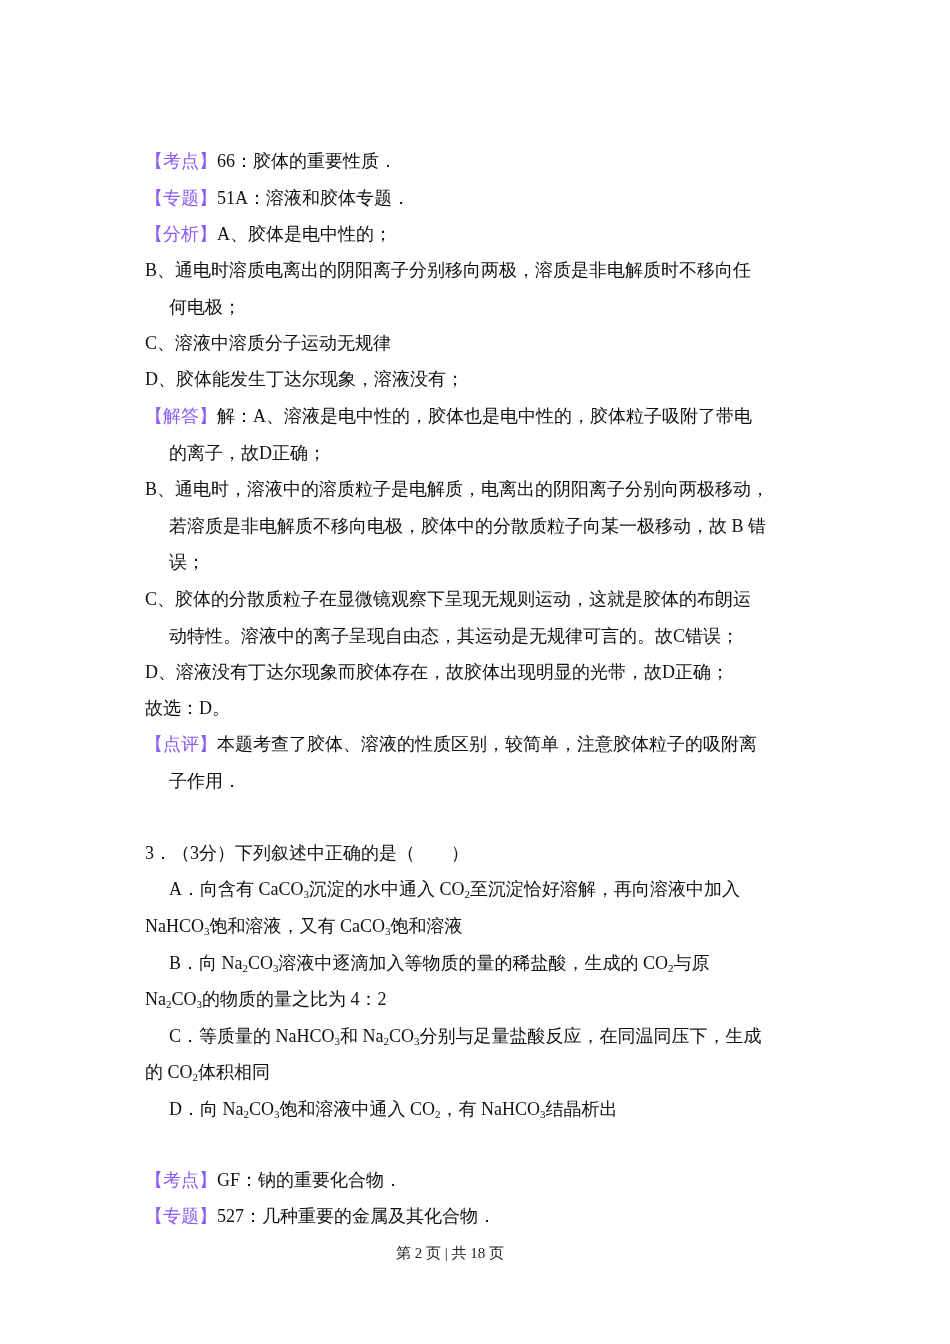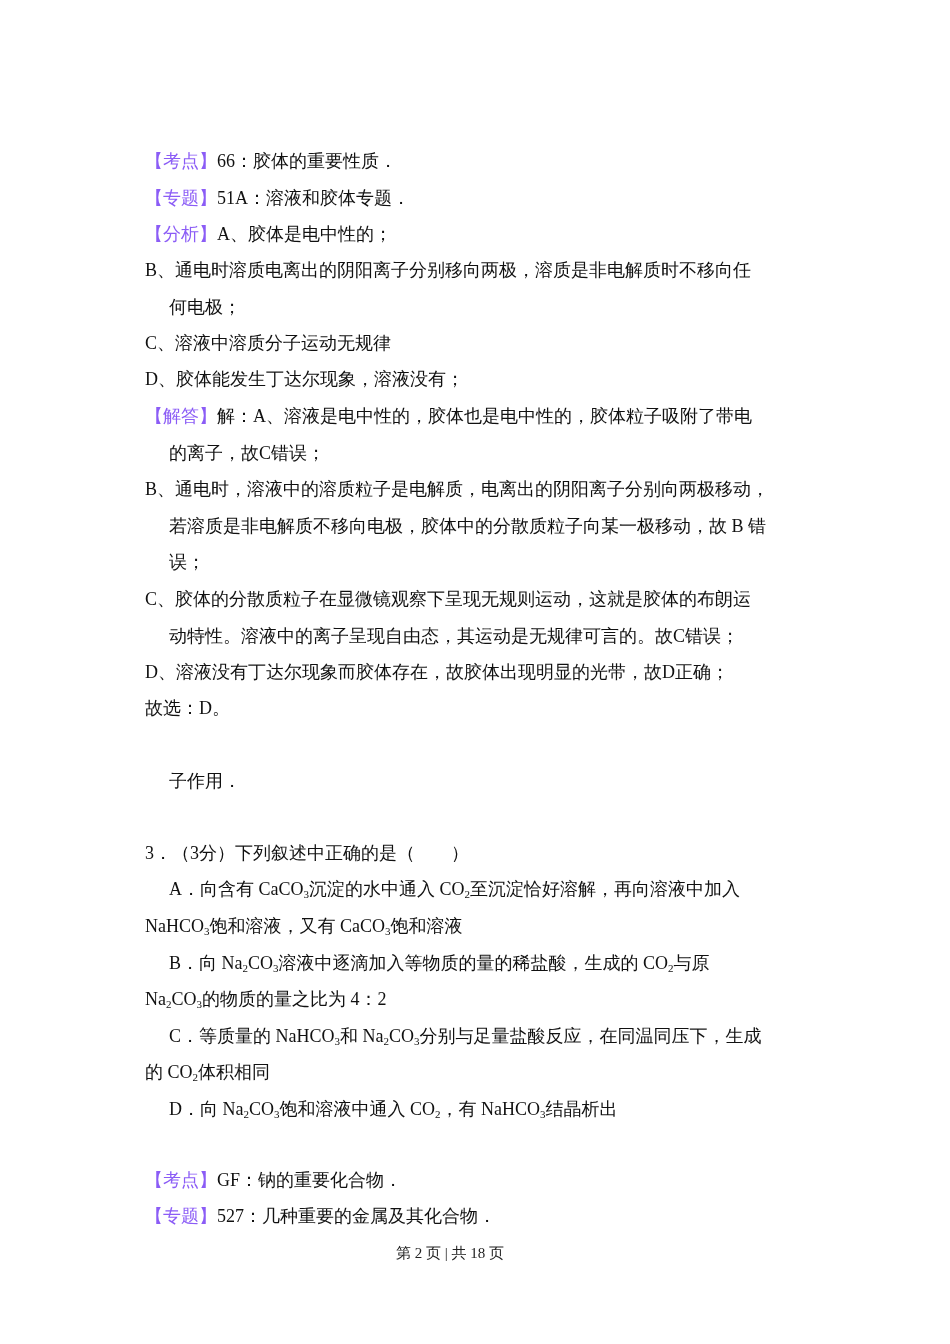--- a/index.html
+++ b/index.html
@@ -18,28 +18,29 @@
 <div class="page">
 
   <div class="line" style="top:150px"><span class="tag">【考点】</span><span>66：胶体的重要性质．</span></div>
   <div class="line" style="top:187px"><span class="tag">【专题】</span><span>51A：溶液和胶体专题．</span></div>
   <div class="line" style="top:223px"><span class="tag">【分析】</span><span>A、胶体是电中性的；</span></div>
   <div class="line" style="top:259px">B、通电时溶质电离出的阴阳离子分别移向两极，溶质是非电解质时不移向任</div>
   <div class="line indent" style="top:296px">何电极；</div>
   <div class="line" style="top:332px">C、溶液中溶质分子运动无规律</div>
   <div class="line" style="top:368px">D、胶体能发生丁达尔现象，溶液没有；</div>
   <div class="line" style="top:405px"><span class="tag">【解答】</span><span>解：A、溶液是电中性的，胶体也是电中性的，胶体粒子吸附了带电</span></div>
-  <div class="line indent" style="top:442px">的离子，故C错误；</div>
+  <div class="line indent" style="top:442px">的离子，故D正确；</div>
   <div class="line" style="top:478px">B、通电时，溶液中的溶质粒子是电解质，电离出的阴阳离子分别向两极移动，</div>
   <div class="line indent" style="top:515px">若溶质是非电解质不移向电极，胶体中的分散质粒子向某一极移动，故 B 错</div>
   <div class="line indent" style="top:551px">误；</div>
   <div class="line" style="top:588px">C、胶体的分散质粒子在显微镜观察下呈现无规则运动，这就是胶体的布朗运</div>
   <div class="line" style="top:661px">D、溶液没有丁达尔现象而胶体存在，故胶体出现明显的光带，故D正确；</div>
   <div class="line indent" style="top:625px">动特性。溶液中的离子呈现自由态，其运动是无规律可言的。故C错误；</div>
   <div class="line" style="top:697px">故选：D。</div>
+  <div class="line" style="top:733px"><span class="tag">【点评】</span><span>本题考查了胶体、溶液的性质区别，较简单，注意胶体粒子的吸附离</span></div>
   <div class="line indent" style="top:770px">子作用．</div>
 
   <div class="line" style="top:842px">3．（3分）下列叙述中正确的是（　　）</div>
 
   <div class="line indent" style="top:878px"><span>A．向含有 CaCO</span><sub>3</sub><span>沉淀的水中通入 CO</span><sub>2</sub><span>至沉淀恰好溶解，再向溶液中加入</span></div>
   <div class="line" style="top:915px"><span>NaHCO</span><sub>3</sub><span>饱和溶液，又有 CaCO</span><sub>3</sub><span>饱和溶液</span></div>
 
   <div class="line indent" style="top:952px"><span>B．向 Na</span><sub>2</sub><span>CO</span><sub>3</sub><span>溶液中逐滴加入等物质的量的稀盐酸，生成的 CO</span><sub>2</sub><span>与原</span></div>
   <div class="line" style="top:988px"><span>Na</span><sub>2</sub><span>CO</span><sub>3</sub><span>的物质的量之比为 4：2</span></div>
 

